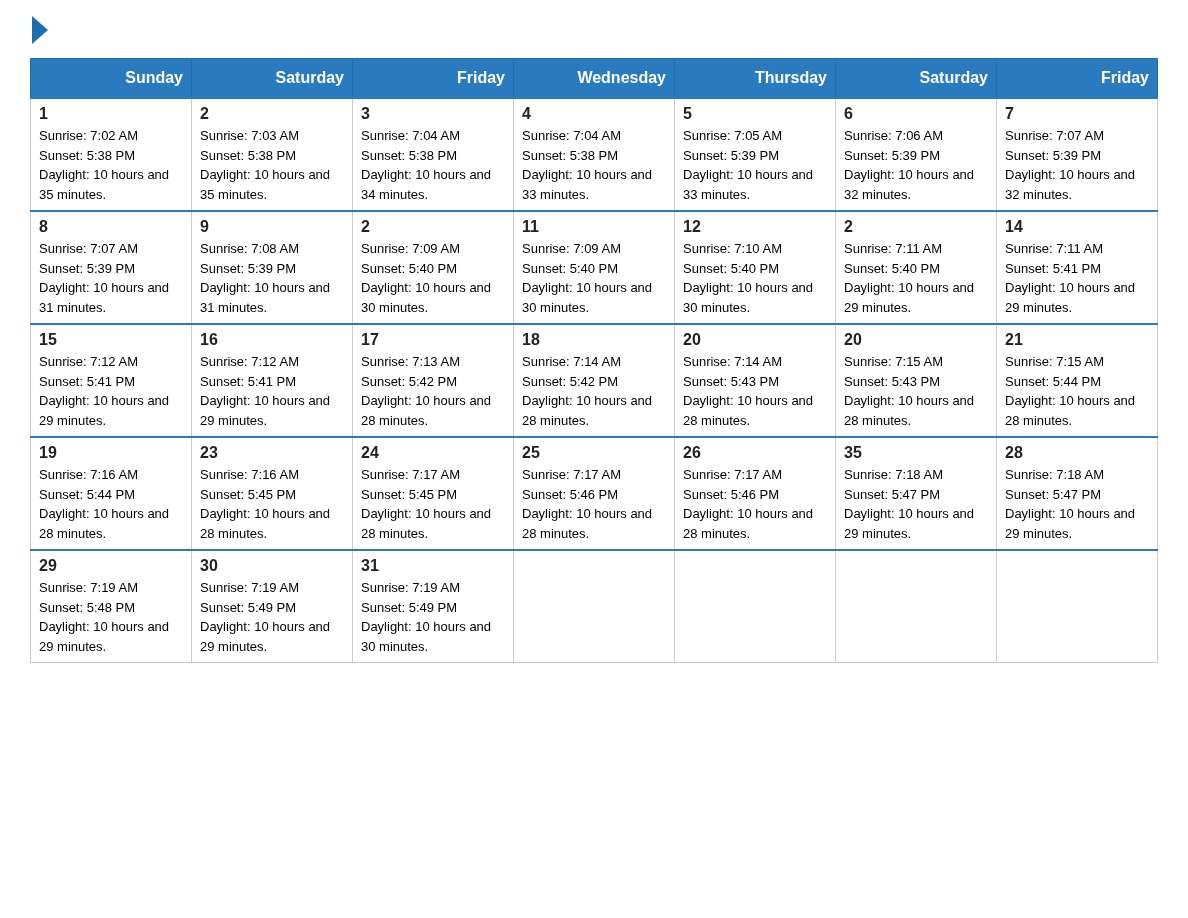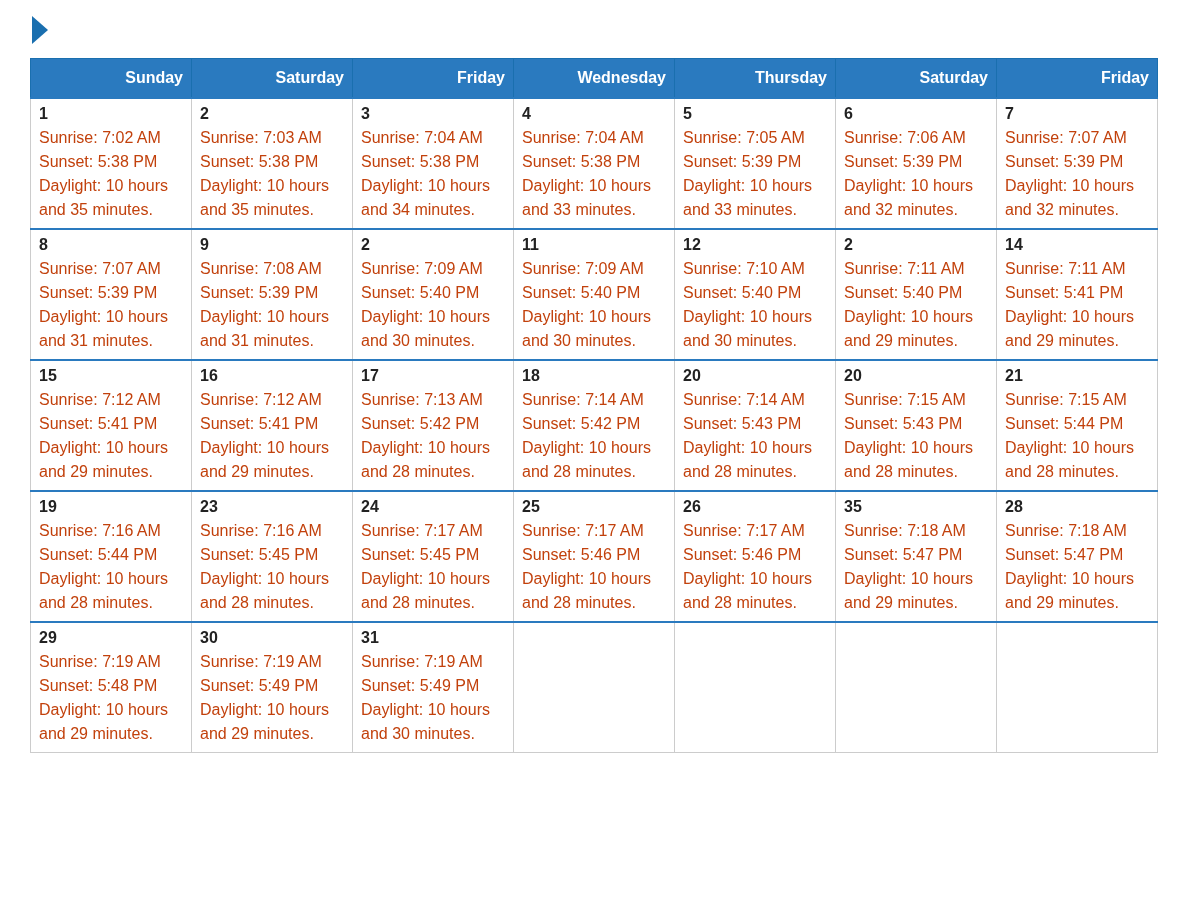--- a/index.html
+++ b/index.html
@@ -89,23 +89,23 @@
     .calendar-table tr.week-row td {
       border-top: 2px solid #2a7abf;
     }
     .day-number {
       font-size: 16px;
       font-weight: bold;
       margin-bottom: 3px;
       display: block;
     }
     .day-info {
-      font-size: 16px;
+      font-size: 13px;
       line-height: 1.5;
-      color: #c2410c;
+      color: #000000;
     }
     .empty-cell {
       background: #fff;
     }
   </style>
 </head>
 <body>
 
 <div class="header">
   <div class="logo">

